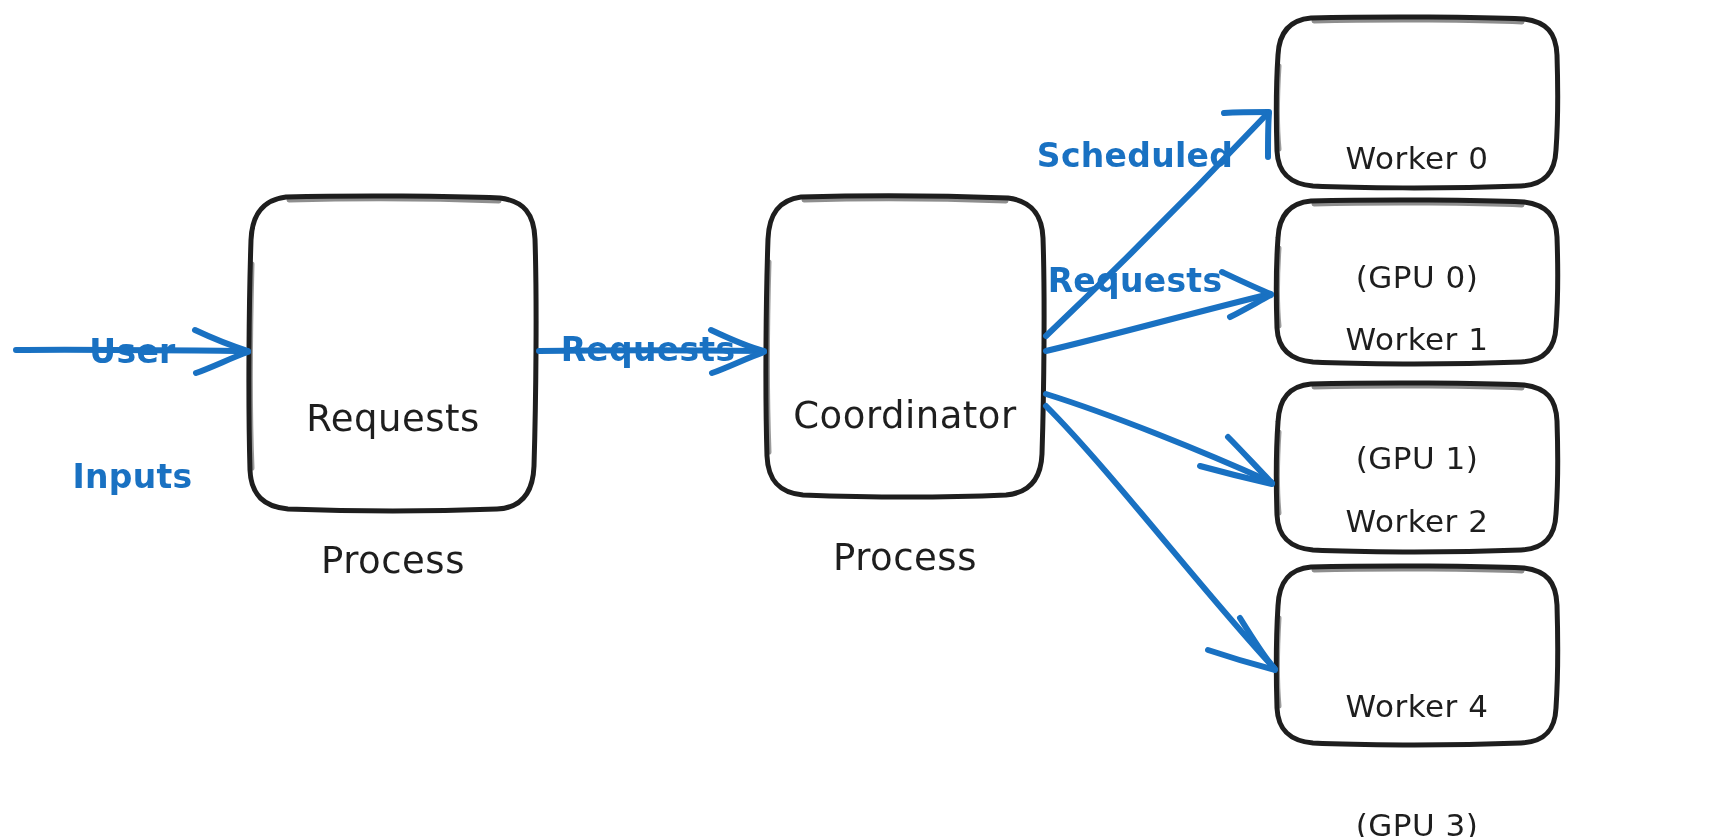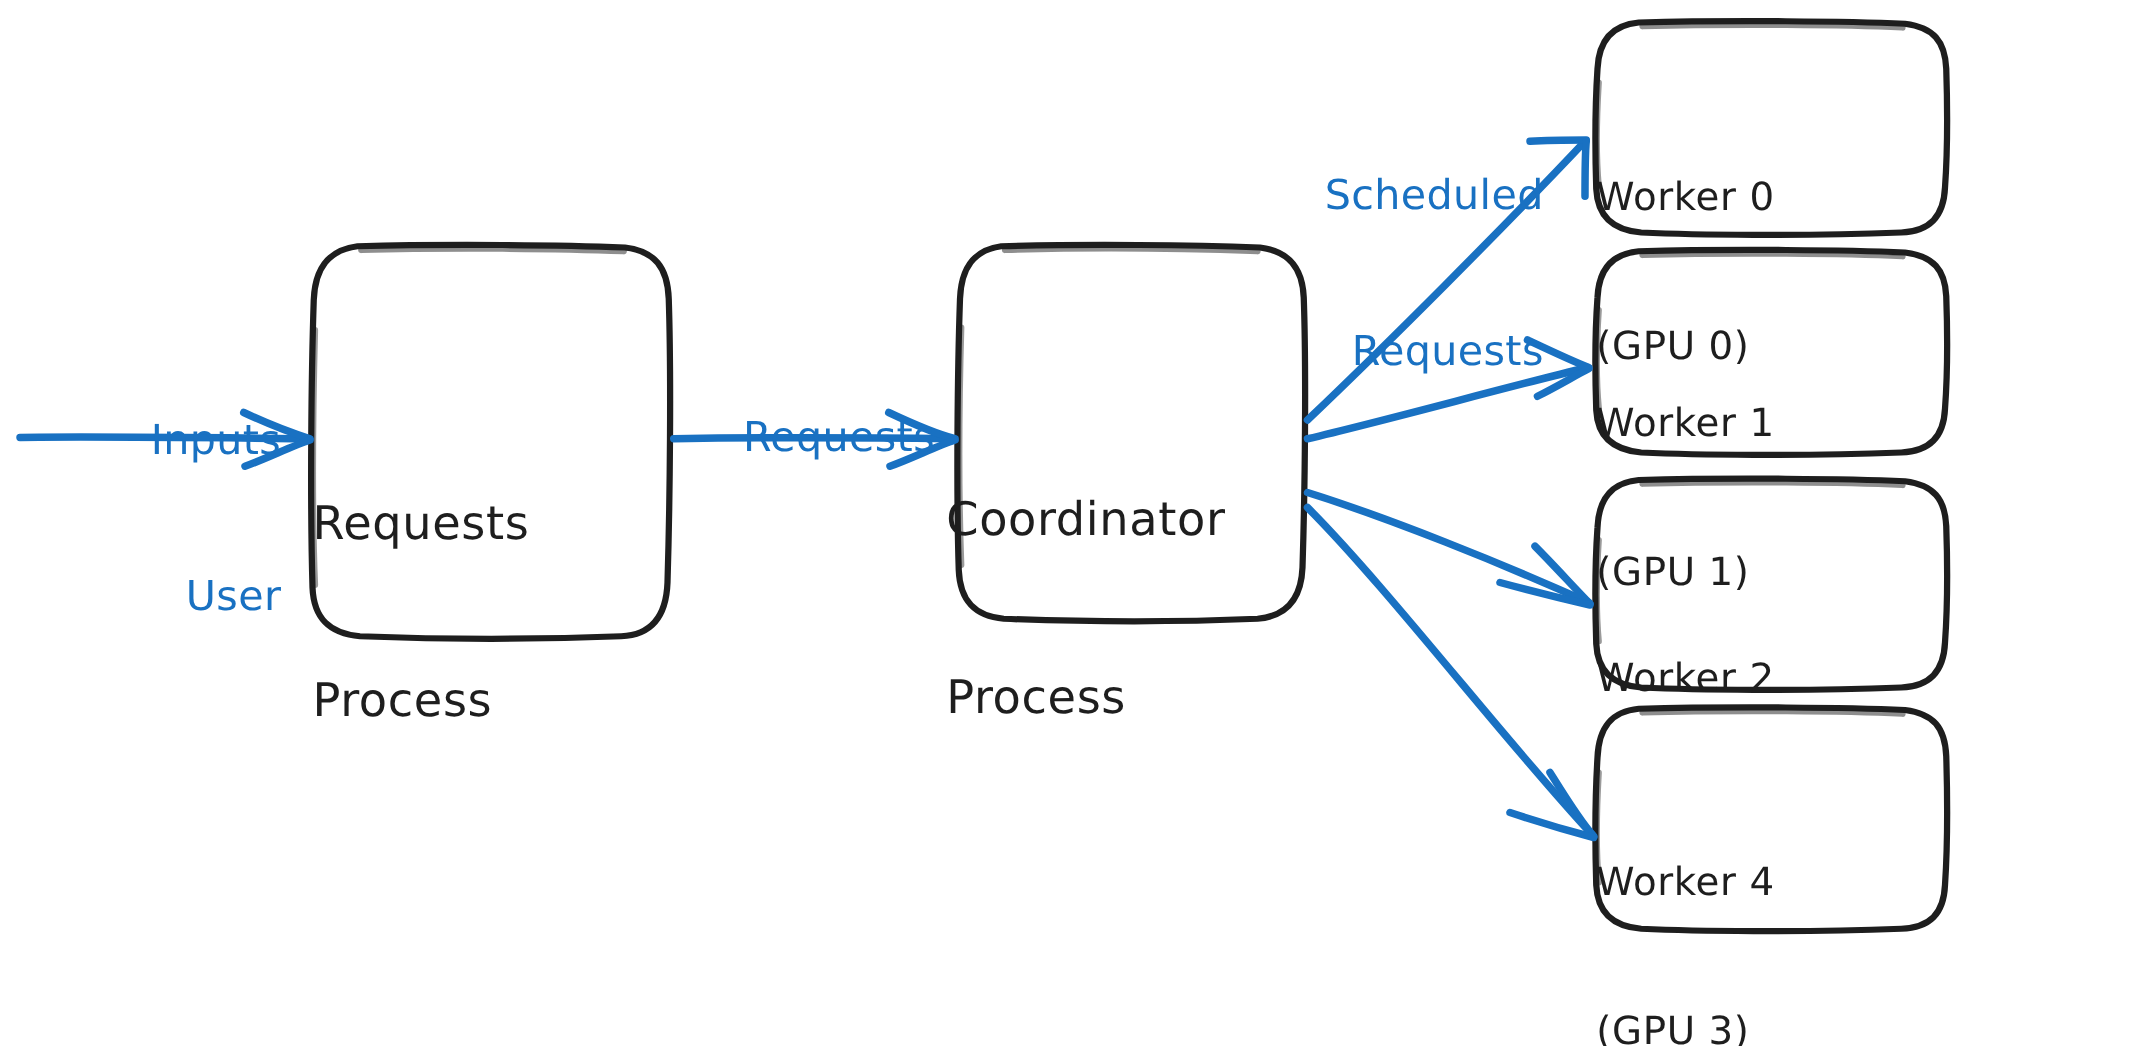--- a/index.html
+++ b/index.html
@@ -20,35 +20,36 @@
   }
   #diagram-svg {
     position: absolute;
     left: 0;
     top: 0;
     width: 1723px;
     height: 837px;
   }
   .node-label {
     position: absolute;
+    text-align: center;
     color: #1e1e1e;
     font-family: "DejaVu Sans", sans-serif;
     font-weight: 400;
     letter-spacing: 0.5px;
     line-height: 1.28;
     white-space: pre;
     pointer-events: none;
     user-select: none;
   }
   .edge-label {
     position: absolute;
-    text-align: right;
+    text-align: center;
     color: #1971c2;
     font-family: "DejaVu Sans", sans-serif;
-    font-weight: 400;
+    font-weight: 700;
     letter-spacing: 0.3px;
     line-height: 1.26;
     white-space: pre;
     user-select: none;
   }
   .proc-label { font-size: 37px; }
   .worker-label { font-size: 31px; }
   .edge-label.big { font-size: 33px; }
 </style>
 </head>
@@ -163,32 +164,32 @@
   <div class="node-label worker-label" style="left:1277px; top:60px; width:280px;">
     <div>Worker 0</div>
     <div>(GPU 0)</div>
   </div>
 
   <div class="node-label worker-label" style="left:1277px; top:241px; width:280px;">
     <div>Worker 1</div>
     <div>(GPU 1)</div>
   </div>
 
-  <div class="node-label worker-label" style="left:1277px; top:445px; width:280px;">
+  <div class="node-label worker-label" style="left:1277px; top:423px; width:280px;">
     <div>Worker 2</div>
   </div>
 
   <div class="node-label worker-label" style="left:1277px; top:608px; width:280px;">
     <div>Worker 4</div>
     <div>(GPU 3)</div>
   </div>
 
   <div class="edge-label big" style="left:40px; top:248px; width:185px;">
+    <div>User</div>
     <div>Inputs</div>
-    <div>User</div>
   </div>
 
   <div class="edge-label big" style="left:548px; top:246px; width:200px;">
     <div>Requests</div>
   </div>
 
   <div class="edge-label big" style="left:1035px; top:52px; width:200px;">
     <div>Scheduled</div>
     <div>Requests</div>
   </div>

